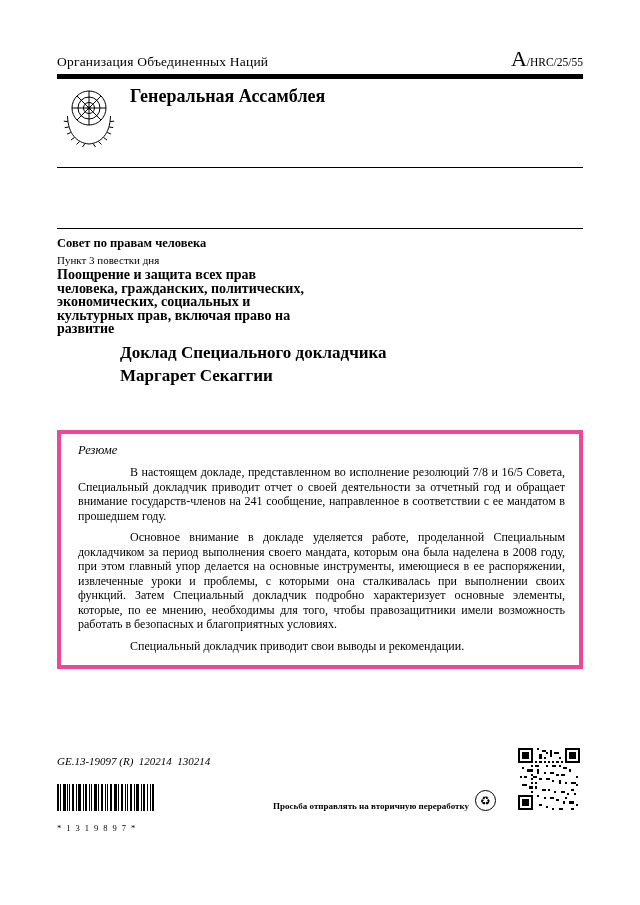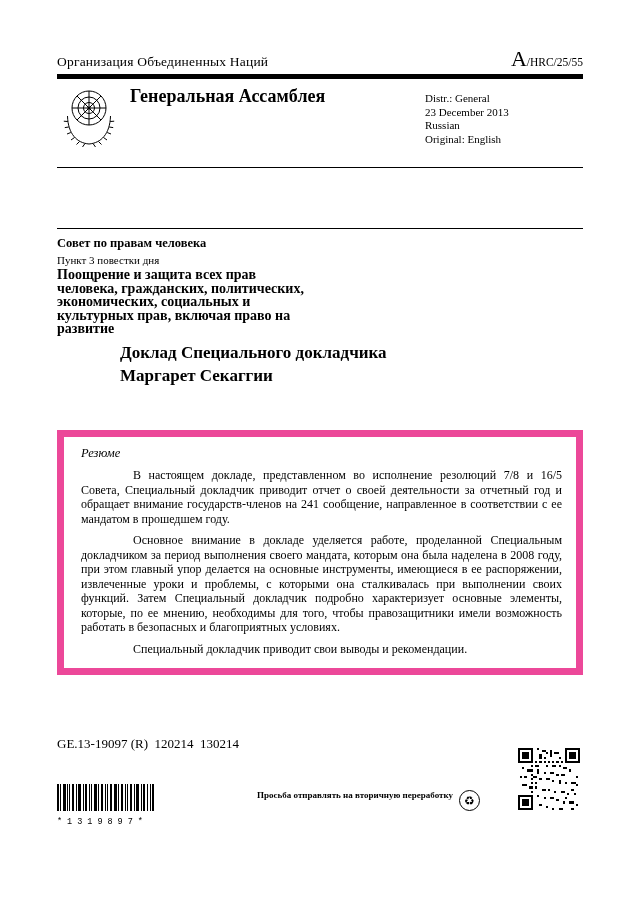--- a/index.html
+++ b/index.html
@@ -31,34 +31,34 @@
   .session-line { font-size:12px; margin-bottom:2px; }
   .agenda-item { font-size:11px; margin-bottom:2px; }
   .agenda-title { font-size:14px; font-weight:bold; width:248px; line-height:13.5px; }
 
   
   .report-title { left:120px; top:341px; font-size:17px; font-weight:bold; line-height:23px; }
 
   
   .summary-box {
     left:57px; top:430px; width:526px;
-    border:7px solid #ec4899; padding:9px 14px 12px 17px;
+    border:4px solid #ec4899; padding:9px 14px 12px 17px;
   }
   .summary-heading { font-style:italic; font-size:12.5px; margin-bottom:7px; }
   .summary-box p {
     font-size:12px; line-height:14.5px; text-align:justify;
     text-indent:52px; margin-bottom:7px;
   }
   .summary-box p:last-child { margin-bottom:0; }
 
   
-  .ge-number { left:57px; top:736px; font-size:13px; white-space:pre; }
+  .ge-number { left:57px; top:755px; font-size:11px; white-space:pre;font-style:italic; }
   .barcode-wrap { left:57px; top:784px; width:100px; }
-  .barcode-label { font-family:Liberation Mono, monospace; font-size:8.5px; letter-spacing:5px; margin-top:2px; }
-  .recycle-wrap { right:160px; top:790px; display:flex; align-items:flex-start; gap:6px; }
+  .barcode-label { font-family:Liberation Serif, serif; font-size:8.5px; letter-spacing:5px; margin-top:8px; }
+  .recycle-wrap { right:144px; top:790px; display:flex; align-items:flex-end; gap:6px; }
   .recycle-note { font-size:9px; font-weight:bold; }
   .recycle-circle {
     width:21px; height:21px; border:1.3px solid #000; border-radius:50%;
     display:flex; align-items:center; justify-content:center;
     font-family:"DejaVu Sans", sans-serif; font-size:12px; line-height:1;
   }
   .qr { left:518px; top:748px; }
 </style>
 </head>
 <body>
@@ -93,26 +93,20 @@
         <line x1="35" y1="61.5" x2="37.5" y2="65"></line>
         <line x1="40.5" y1="59.5" x2="43.5" y2="62.5"></line>
         <line x1="45.5" y1="55.5" x2="49" y2="58"></line>
         <line x1="49.2" y1="50.5" x2="53" y2="52"></line>
         <line x1="51.2" y1="45" x2="55.2" y2="45.6"></line>
         <line x1="52.2" y1="39.5" x2="56.2" y2="39.2"></line>
       </g>
     </svg>
   </div>
   <div class="abs assembly-title">Генеральная Ассамблея</div>
-  <div class="abs info-block">
-    <div>Distr.: General</div>
-    <div>23 December 2013</div>
-    <div>Russian</div>
-    <div>Original: English</div>
-  </div>
   <div class="abs rule-thin1"></div>
   <div class="abs rule-thin2"></div>
 
   <div class="abs session-block">
     <div class="council">Совет по правам человека</div>
     <div class="agenda-item">Пункт 3 повестки дня</div>
     <div class="agenda-title">Поощрение и защита всех прав человека, гражданских, политических, экономических, социальных и культурных прав, включая право на развитие</div>
   </div>
 
   <div class="abs report-title">

